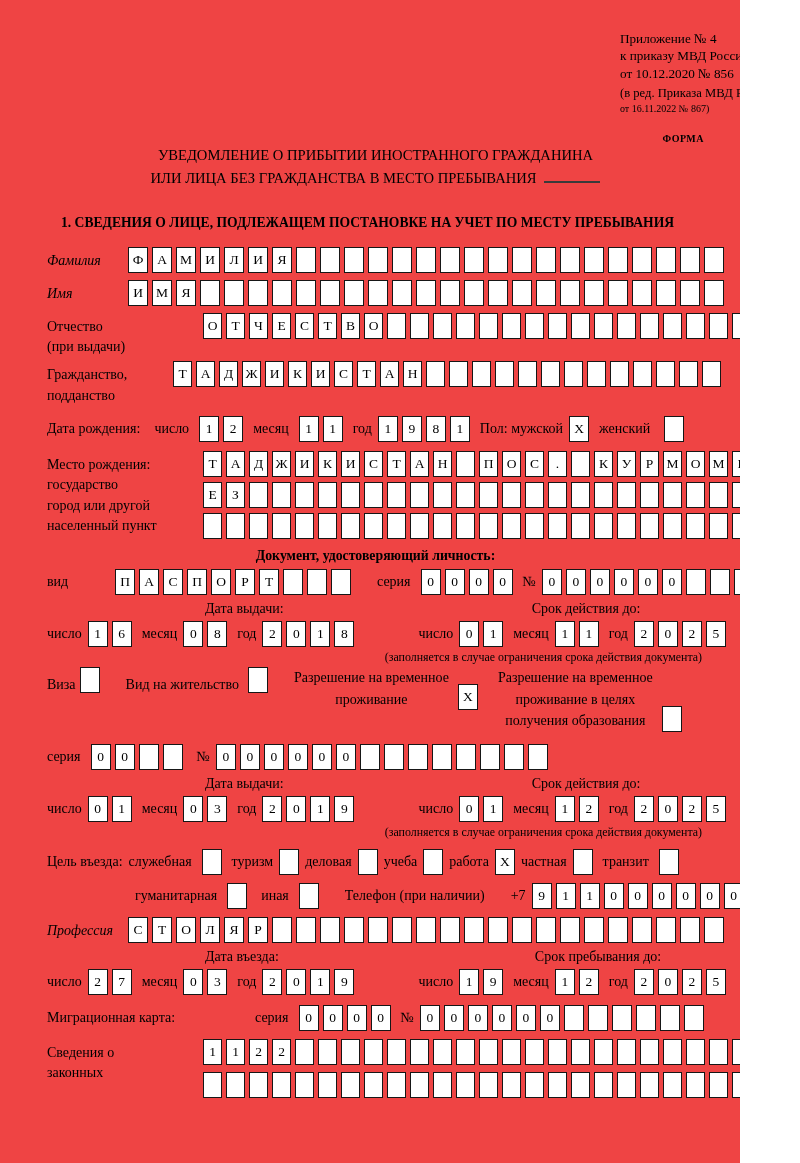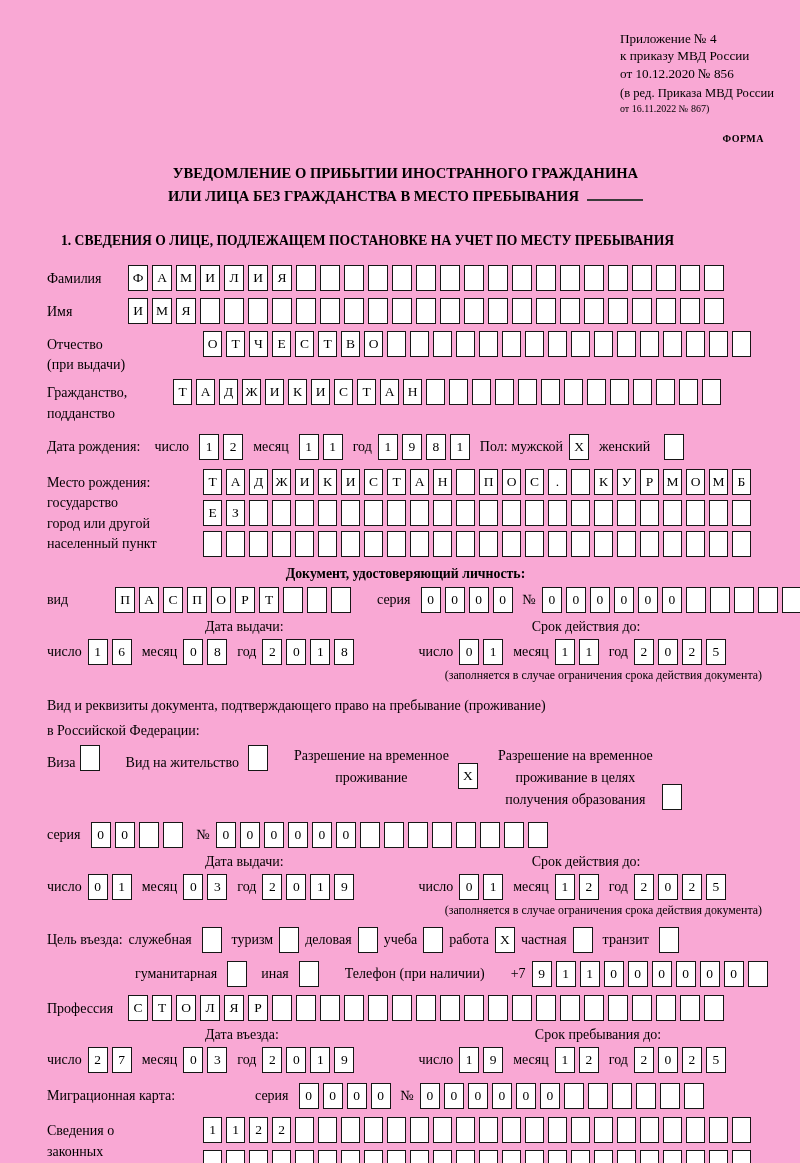--- a/index.html
+++ b/index.html
@@ -1,42 +1,42 @@
 <!DOCTYPE html>
 <html><head>
 <meta charset="utf-8">
 <style>
   html,body{margin:0;padding:0;background:#fff;}
   .page{
-    width:800px;height:1163px;box-sizing:border-box;position:relative;
+    width:740px;height:1163px;box-sizing:border-box;position:relative;
     padding:30px 36px 14px 47px;overflow:hidden;
     font-family:"Liberation Serif","DejaVu Serif",serif;color:#000;font-size:14px;
-    background:#f9a8d4;
+    background:#ef4444;
   }
   
   .topright{margin-left:573px;white-space:nowrap;line-height:1.32;}
   .topright .l1{font-size:13.2px;}
   .topright .l2{font-size:12.6px;margin-top:3px;line-height:1.32;}
   .forma{text-align:right;font-weight:bold;font-size:10px;margin-top:18px;letter-spacing:.5px;}
   
-  .title{text-align:center;font-weight:bold;font-size:14.6px;margin-top:18px;line-height:1.6;}
+  .title{text-align:center;font-weight:normal;font-size:14.6px;line-height:1.6;}
   .blank{display:inline-block;width:56px;border-bottom:2px solid #3a3a3a;height:.9em;margin-left:8px;}
   .sec1{font-weight:bold;font-size:13.6px;margin-top:24px;margin-left:14px;}
   
   .frow{display:flex;align-items:flex-start;margin-top:7px;}
   .flabel{flex:none;line-height:1.45;padding-top:4px;}
   .cells{display:flex;gap:4px;flex:none;}
   .cell{
     box-sizing:border-box;flex:none;width:20px;height:26px;border:1.6px solid #161616;
     display:inline-flex;align-items:center;justify-content:center;
     font-size:13.5px;background:#fff;
   }
   .compact .cell{width:19px;}
   .stack{display:flex;flex-direction:column;gap:5px;}
-  .w81{width:81px;}
+  .w81{width:81px;font-style:italic;}
   .w126{width:126px;}
   .w156{width:156px;}
   
   .irow{display:flex;align-items:center;margin-top:10px;}
   .irow .t{flex:none;}
   .gap6{margin-left:6px;}.gap10{margin-left:10px;}.gap14{margin-left:14px;}
   .gap20{margin-left:20px;}.gap26{margin-left:26px;}.gap40{margin-left:40px;}
   .docHead{text-align:center;font-weight:bold;font-size:13.8px;margin-top:9px;}
   
   .dhrow{display:flex;margin-top:6px;}
@@ -398,24 +398,20 @@
       <span class="cells">
           <span class="cell">2</span>
           <span class="cell">0</span>
           <span class="cell">2</span>
           <span class="cell">5</span>
         </span>
     </div>
   </div>
   <div class="note">(заполняется в случае ограничения срока действия документа)</div>
 
-  <div class="intro">
-    <div>Вид и реквизиты документа, подтверждающего право на пребывание (проживание)</div>
-    <div>в Российской Федерации:</div>
-  </div>
 
   <div class="cbrow">
     <div class="cbg">
       <span class="t">Виза</span>
       <span class="cell" style="margin-left:4px"></span>
     </div>
     <div class="cbg gap26">
       <span class="t">Вид на жительство</span>
       <span class="cell"></span>
     </div>

